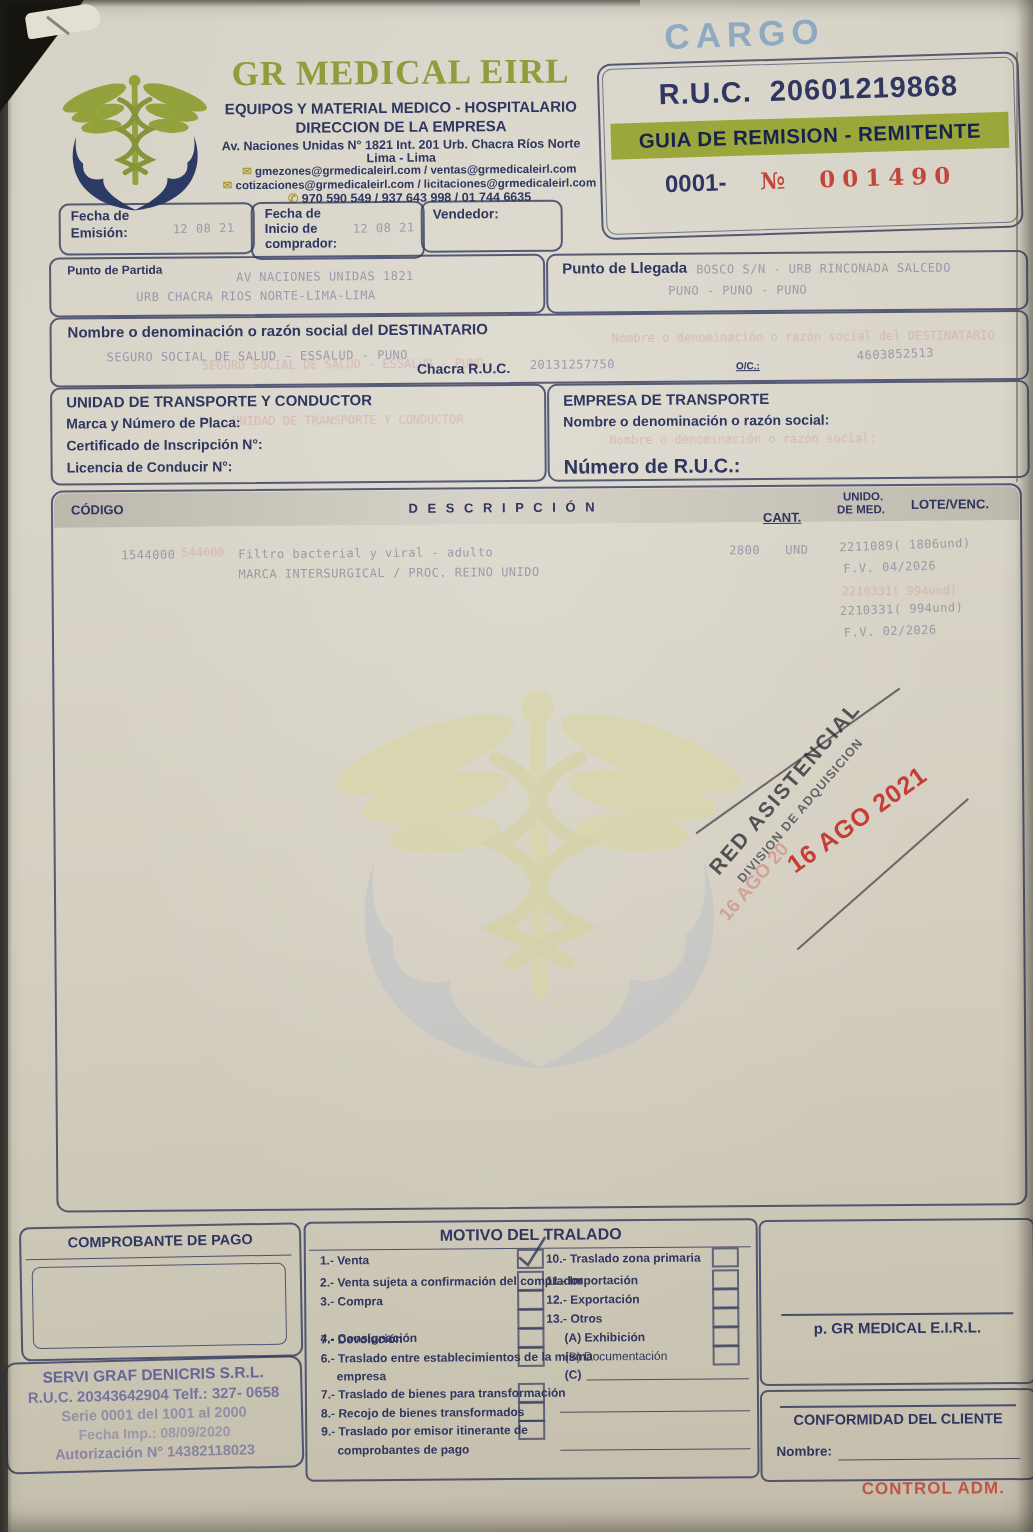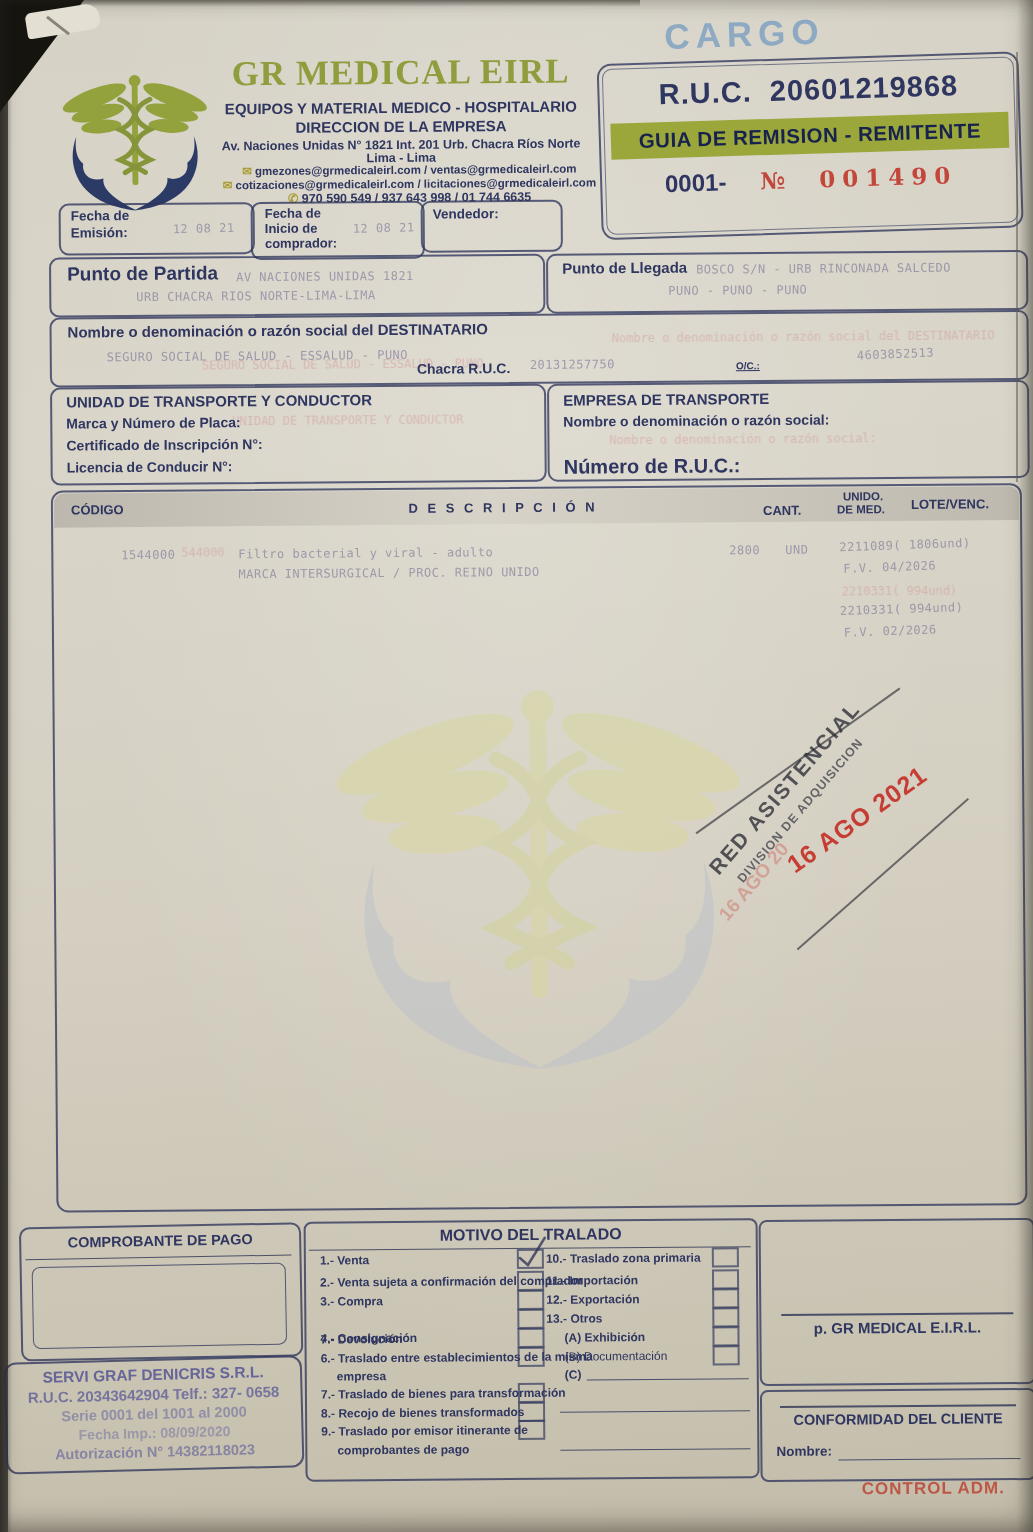--- a/index.html
+++ b/index.html
@@ -105,21 +105,21 @@
      <div class="t" style="left:12px;top:2px;font-size:13px;">Fecha de</div>
      <div class="t" style="left:12px;top:17px;font-size:13px;">Inicio de</div>
      <div class="t" style="left:12px;top:32px;font-size:13px;">comprador:</div>
      <div class="faint" style="left:100px;top:18px;transform:rotate(-1deg);">12 08 21</div>
    </div>
    <div class="box" style="left:417px;top:200px;width:138px;height:48px;">
      <div class="t" style="left:10px;top:4px;font-size:13.5px;">Vendedor:</div>
    </div>
 
    <div class="box" style="left:45px;top:254px;width:492px;height:56px;">
-     <div class="t" style="left:16px;top:4px;font-size:19px;">Punto de Partida</div>
+     <div class="t" style="left:16px;top:4px;font-size:12px;">Punto de Partida</div>
      <div class="faint" style="left:185px;top:12px;">AV NACIONES UNIDAS 1821</div>
      <div class="faint" style="left:85px;top:31px;">URB CHACRA RIOS NORTE-LIMA-LIMA</div>
    </div>
    <div class="box" style="left:542px;top:254px;width:478px;height:56px;">
      <div class="t" style="left:14px;top:4px;font-size:15px;">Punto de Llegada</div>
      <div class="faint" style="left:148px;top:8px;">BOSCO S/N - URB RINCONADA SALCEDO</div>
      <div class="faint" style="left:120px;top:29px;">PUNO - PUNO - PUNO</div>
    </div>
 
    <div class="box" style="left:45px;top:314px;width:975px;height:66px;">
@@ -145,21 +145,21 @@
      <div class="t" style="left:14px;top:28px;font-size:14px;">Nombre o denominación o razón social:</div>
      <div class="ghostp" style="left:60px;top:48px;width:300px;overflow:hidden;">Nombre o denominación o razón social:</div>
      <div class="t" style="left:14px;top:70px;font-size:20px;">Número de R.U.C.:</div>
    </div>
 
    <div class="box" style="left:45px;top:487px;width:967px;height:718px;border-radius:12px;">
      <div style="position:absolute;left:1px;right:1px;top:1px;height:34px;border-radius:10px 10px 0 0;
                  background:linear-gradient(90deg,#bcb8ad,#d7d3c8 45%,#bdb9ae);"></div>
      <div class="t" style="left:18px;top:10px;font-size:13px;">CÓDIGO</div>
      <div class="t" style="left:280px;top:11px;width:340px;text-align:center;font-size:13px;letter-spacing:3px;">D E S C R I P C I Ó N</div>
-     <div class="t" style="left:710px;top:16px;font-size:13px;">CANT.</div>
+     <div class="t" style="left:710px;top:23px;font-size:13px;text-decoration:underline;">CANT.</div>
      <div class="t" style="left:790px;top:4px;font-size:11.5px;">UNIDO.</div>
      <div class="t" style="left:784px;top:17px;font-size:11.5px;">DE MED.</div>
      <div class="t" style="left:858px;top:11px;font-size:13px;">LOTE/VENC.</div>
 
      <div class="faint" style="left:68px;top:56px;">1544000</div>
      <div class="ghostp" style="left:128px;top:54px;">544000</div>
      <div class="faint" style="left:185px;top:56px;">Filtro bacterial y viral - adulto</div>
      <div class="faint" style="left:185px;top:76px;">MARCA  INTERSURGICAL / PROC. REINO UNIDO</div>
      <div class="faint" style="left:676px;top:56px;">2800</div>
      <div class="faint" style="left:732px;top:56px;">UND</div>

